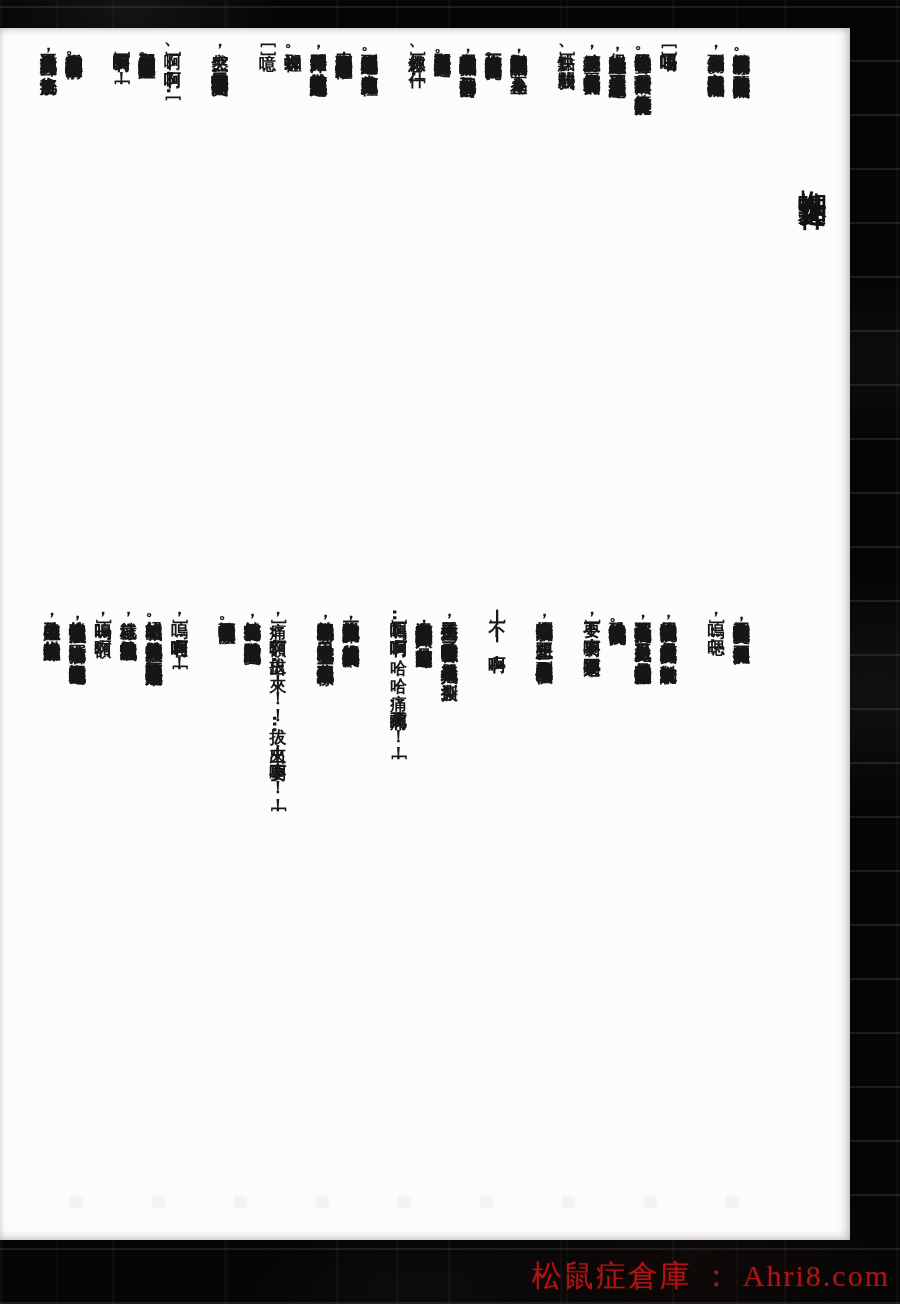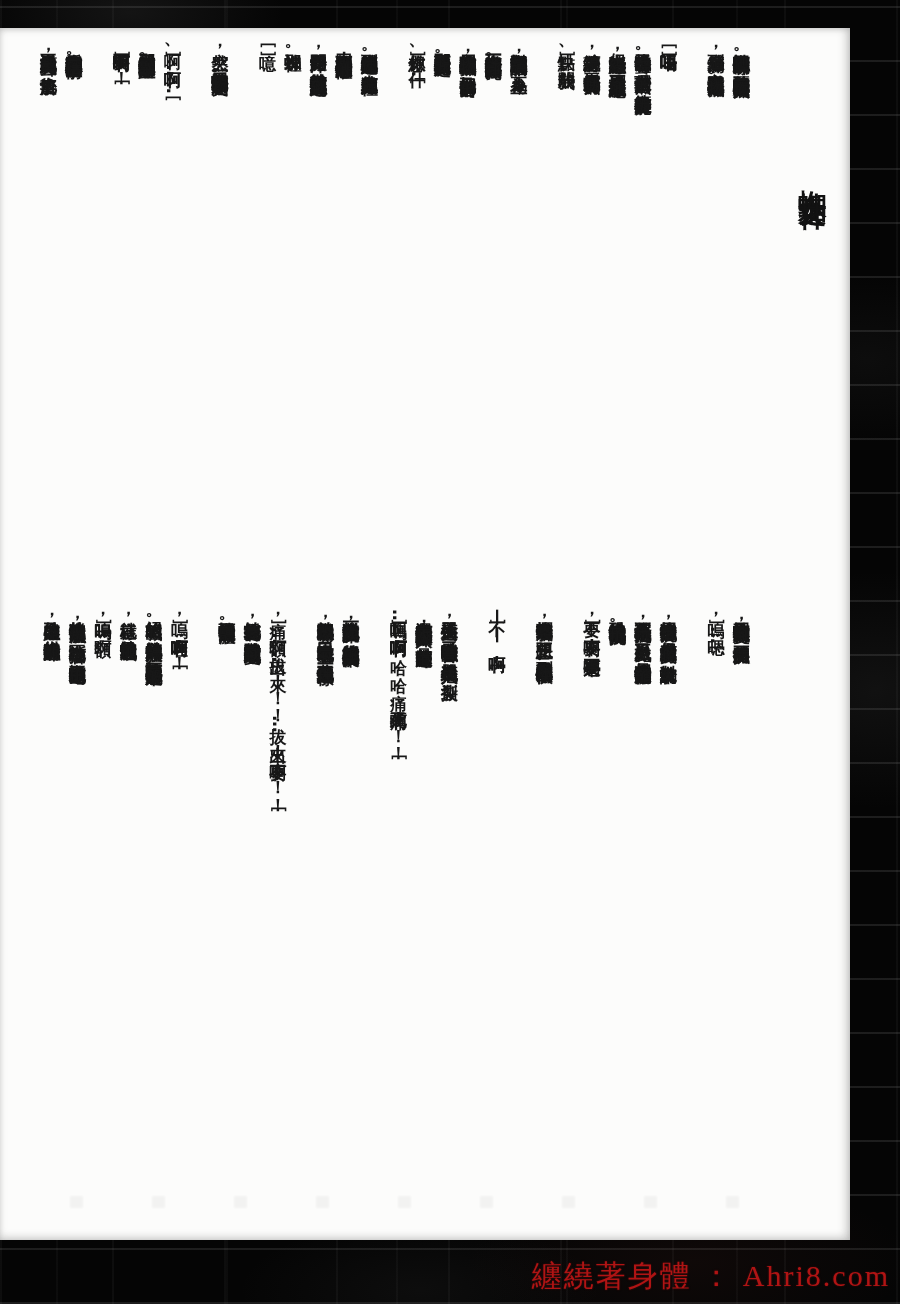--- a/index.html
+++ b/index.html
@@ -99,13 +99,13 @@
       <div class="col gap">［嗚，哇啊啊啊啊！！］</div>
       <div class="col">絕望的叫喊。流入她體內的灼熱液體，讓她覺得自己的下腹部似乎要燒起來一般。</div>
       <div class="col">就這樣，蜘蛛的目的也就達成了。</div>
       <div class="col">［嗚嗚，額啊］</div>
       <div class="col">獵物的全身被自己的液體浸濕，不斷地抽搐著，蜘蛛毫不猶豫地拔出了</div>
       <div class="col">自己的生殖器，從獵物的身上離開。</div>
     </div>
   <div class="showthrough"></div>
 </div>
 
-<div class="watermark">纏繞著身體 ： Ahri8.com</div>
+<div class="watermark">松鼠症倉庫 ： Ahri8.com</div>
 
 </body></html>

